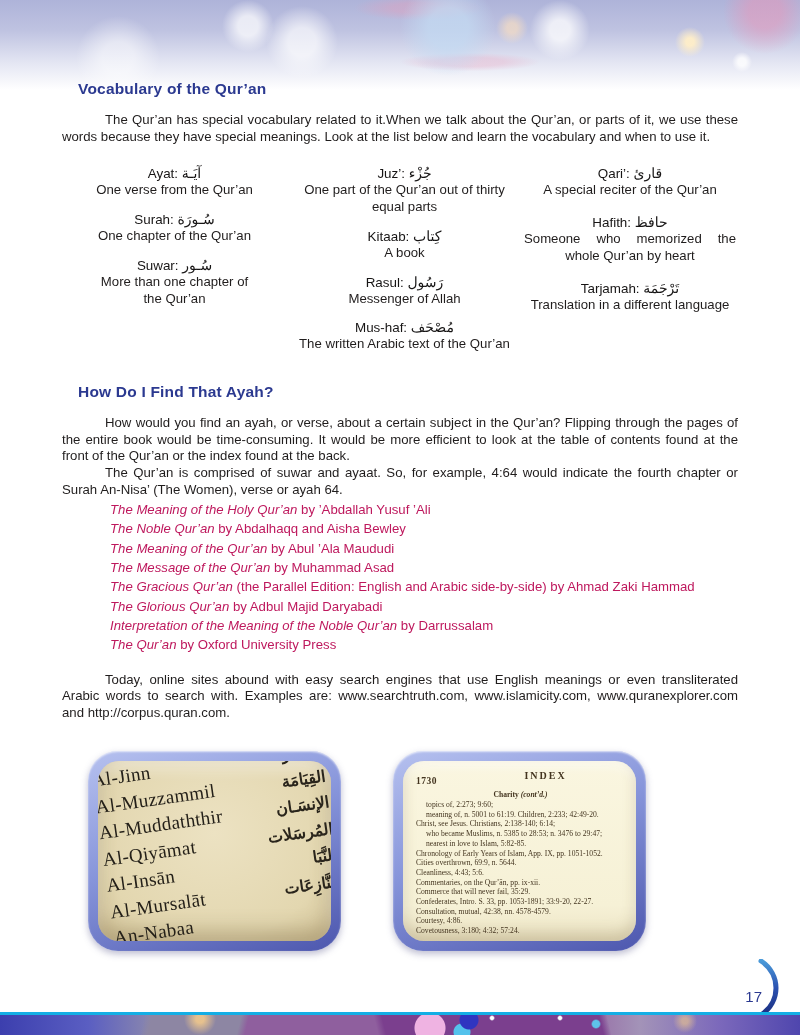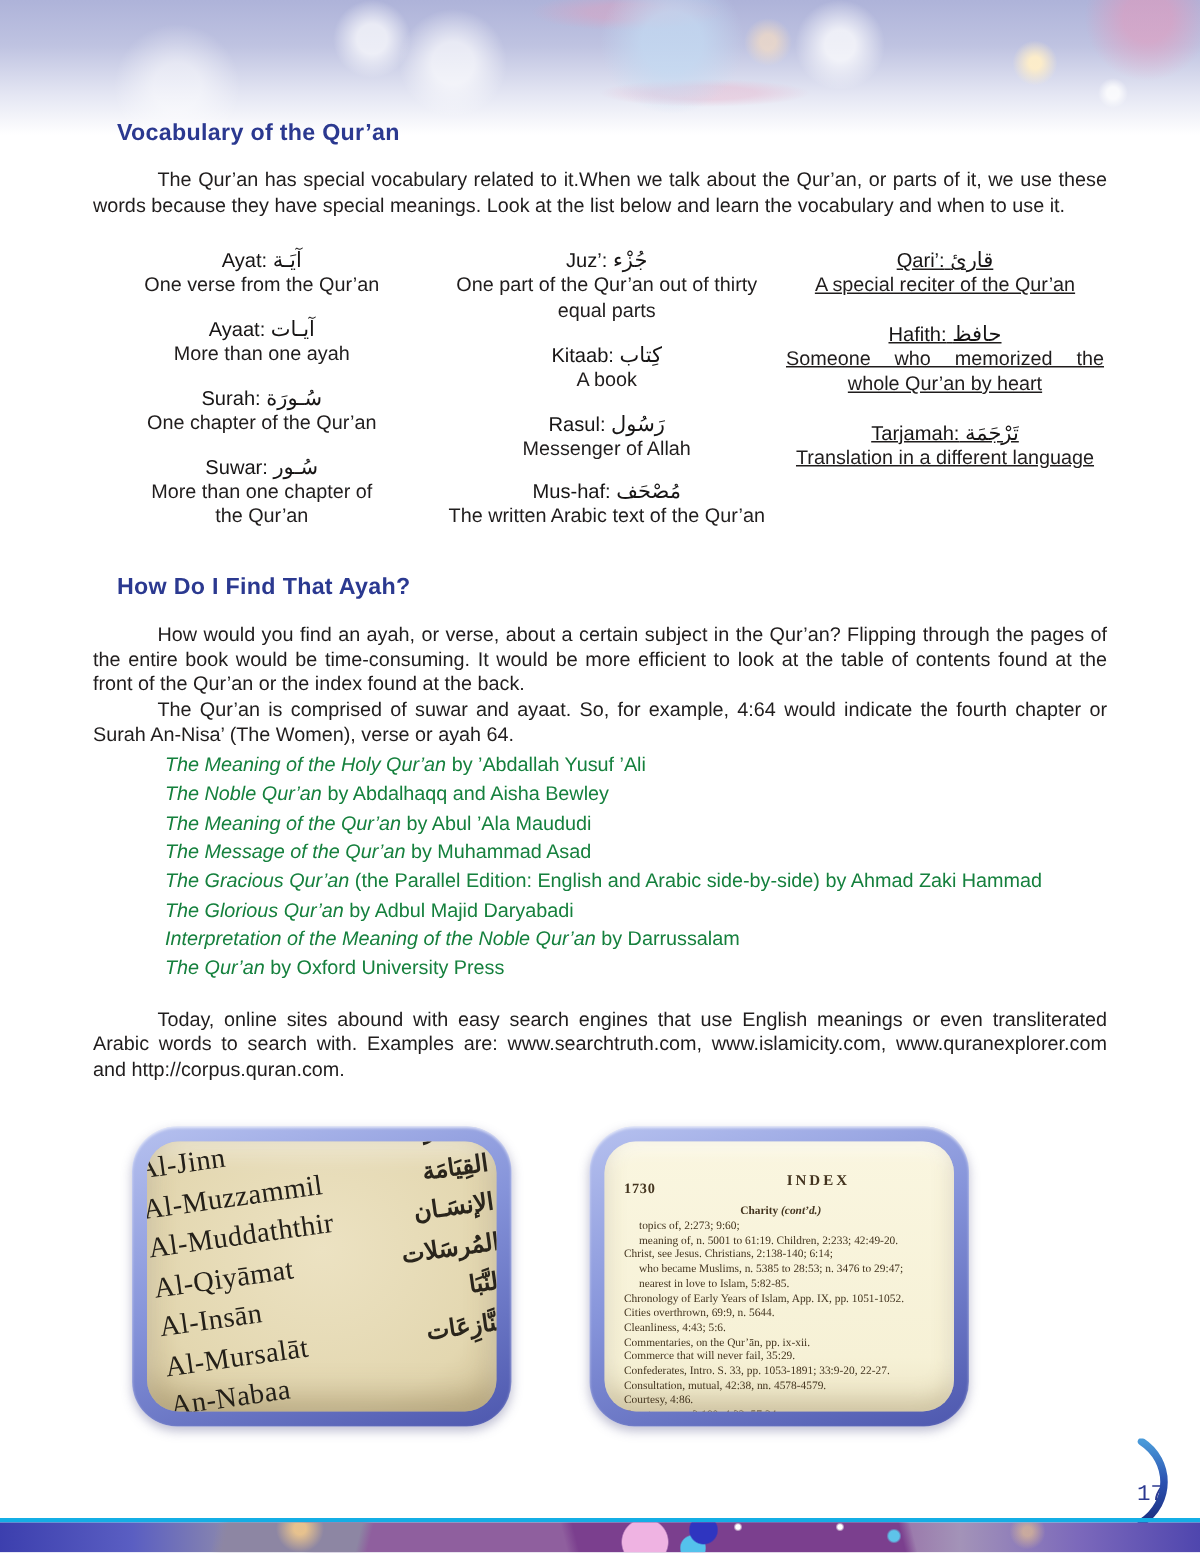--- a/index.html
+++ b/index.html
@@ -36,30 +36,30 @@
     font-size:13.2px; line-height:16.6px; text-align:justify;
     text-indent:43px; color:#201d1d;
   }
   
   .vocab-grid {
     display:grid; grid-template-columns:225px 235px 216px;
     margin-top:20px; margin-bottom:18px;
   }
   .vocab-col { text-align:center; }
   .vocab-entry { margin-bottom:12px; }
-  .vocab-col3 .vocab-entry { margin-bottom:15px;text-decoration:underline; }
+  .vocab-col3 .vocab-entry { margin-bottom:15px; }
   .vocab-term { font-size:13.4px; line-height:17px; color:#171515; }
   .vocab-ar { font-size:14px; }
   .vocab-def { font-size:13.2px; line-height:16.8px; color:#201d1d; margin:0 auto; }
   .vocab-def.jc { text-align:justify; text-align-last:center; max-width:212px; }
   .vocab-def.narrow { max-width:160px;text-align:center; }
   
   .sec2-title { margin-top:8px; }
   .editions { margin:2px 0 0 48px; }
-  .edition { font-size:13.2px; line-height:19.3px; color:#15803d; }
+  .edition { font-size:13.2px; line-height:19.3px; color:#be185d; }
   .edition i { font-family:"Liberation Sans", sans-serif; }
   .closing { margin-top:17px; }
   
   .figures { display:flex; gap:52px; margin:30px 0 0 26px; }
   .fig-frame {
     width:253px; height:200px; border-radius:30px; padding:10px;
     background:linear-gradient(160deg, #b6c1ef 0%, #8694da 45%, #4d57ae 100%);
     box-shadow:0 3px 7px rgba(90,90,140,.4), inset 0 1px 2px rgba(255,255,255,.7);
   }
   .fig-inner {
@@ -76,36 +76,36 @@
   .toc-row {
     display:flex; justify-content:space-between; align-items:baseline;
     height:26.5px; padding:0 18px 0 20px;
     font-family:"Liberation Serif", serif;
   }
   .toc-en { font-size:19px; color:#242019; letter-spacing:.3px; }
   .toc-ar { font-size:16px; color:#2a251c; font-weight:bold; }
   .index-inner {
     background:linear-gradient(180deg, #faf6e0 0%, #f6f1d6 80%, #ece4c4 100%);
     box-shadow:inset 0 -8px 14px rgba(120,100,60,.25), inset 0 6px 10px rgba(255,255,255,.5);
-    padding:21px 11px 0 13px;
+    padding:9px 11px 0 13px;
     font-family:"Liberation Serif", serif; color:#43341f;
   }
   .idx-head { position:relative; height:15px; margin-bottom:5px; }
   .idx-pagenum { font-size:9.5px; font-weight:bold; letter-spacing:.5px; }
   .idx-title {
     position:absolute; left:62%; top:0; transform:translateX(-50%);
     font-size:10px; font-weight:bold; letter-spacing:2px;
   }
   .idx-entry { font-size:7.6px; line-height:9.7px; font-weight:bold;text-align:center; }
   .idx-line { font-size:7.6px; line-height:9.7px; white-space:nowrap; }
   .idx-line.ind { padding-left:10px; }
   
   .page-number {
-    position:absolute; right:24px; bottom:30px;
-    color:#2b3990; font-size:15px; font-family:Liberation Mono, monospace;
+    position:absolute; right:38px; bottom:30px;
+    color:#2b3990; font-size:15px; font-family:Liberation Sans, sans-serif;
   }
   .crescent { position:absolute; right:16px; bottom:18px; }
   .footer-line {
     position:absolute; left:0; bottom:20px; width:800px; height:3px; background:#14aee5;
   }
   .footer-band {
     position:absolute; left:0; bottom:0; width:800px; height:20px;
     background:
       radial-gradient(circle at 430px 13px, #efb3e2 0 15px, rgba(239,179,226,0) 16px),
       radial-gradient(circle at 469px 5px, #2f35c0 0 9px, rgba(47,53,192,0) 10px),
@@ -129,24 +129,20 @@
   <div class="content">
 
     <div class="section-title">Vocabulary of the Qur’an</div>
     <p class="para">The Qur’an has special vocabulary related to it.When we talk about the Qur’an, or parts of it, we use these words because they have special meanings. Look at the list below and learn the vocabulary and when to use it.</p>
 
     <div class="vocab-grid">
       <div class="vocab-col">
         <div class="vocab-entry">
           <div class="vocab-term"><span>Ayat:</span> <span class="vocab-ar">آيَـة</span></div>
           <div class="vocab-def">One verse from the Qur’an</div>
-        </div>
-        <div class="vocab-entry">
-          <div class="vocab-term"><span>Ayaat:</span> <span class="vocab-ar">آيـات</span></div>
-          <div class="vocab-def">More than one ayah</div>
         </div>
         <div class="vocab-entry">
           <div class="vocab-term"><span>Surah:</span> <span class="vocab-ar">سُـورَة</span></div>
           <div class="vocab-def">One chapter of the Qur’an</div>
         </div>
         <div class="vocab-entry">
           <div class="vocab-term"><span>Suwar:</span> <span class="vocab-ar">سُـور</span></div>
           <div class="vocab-def narrow">More than one chapter of the Qur’an</div>
         </div>
       </div>

